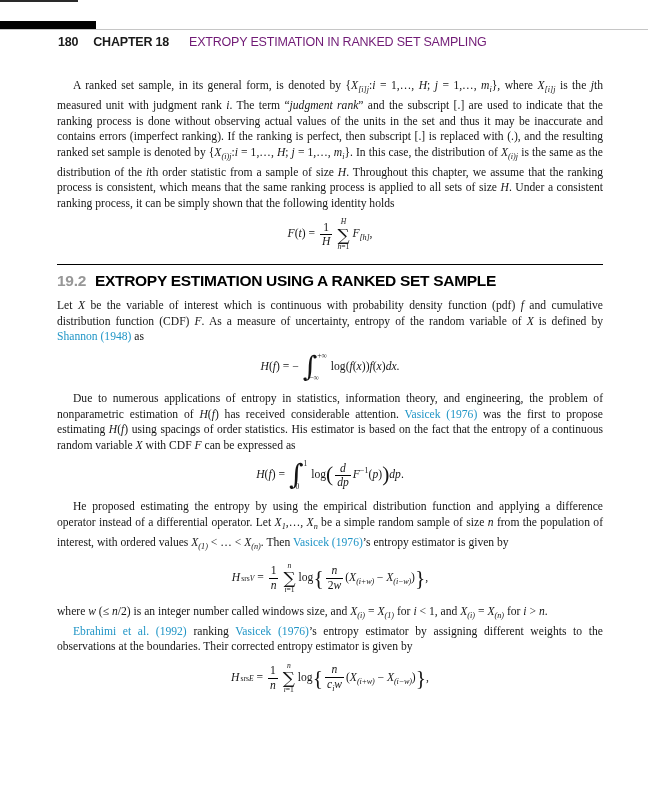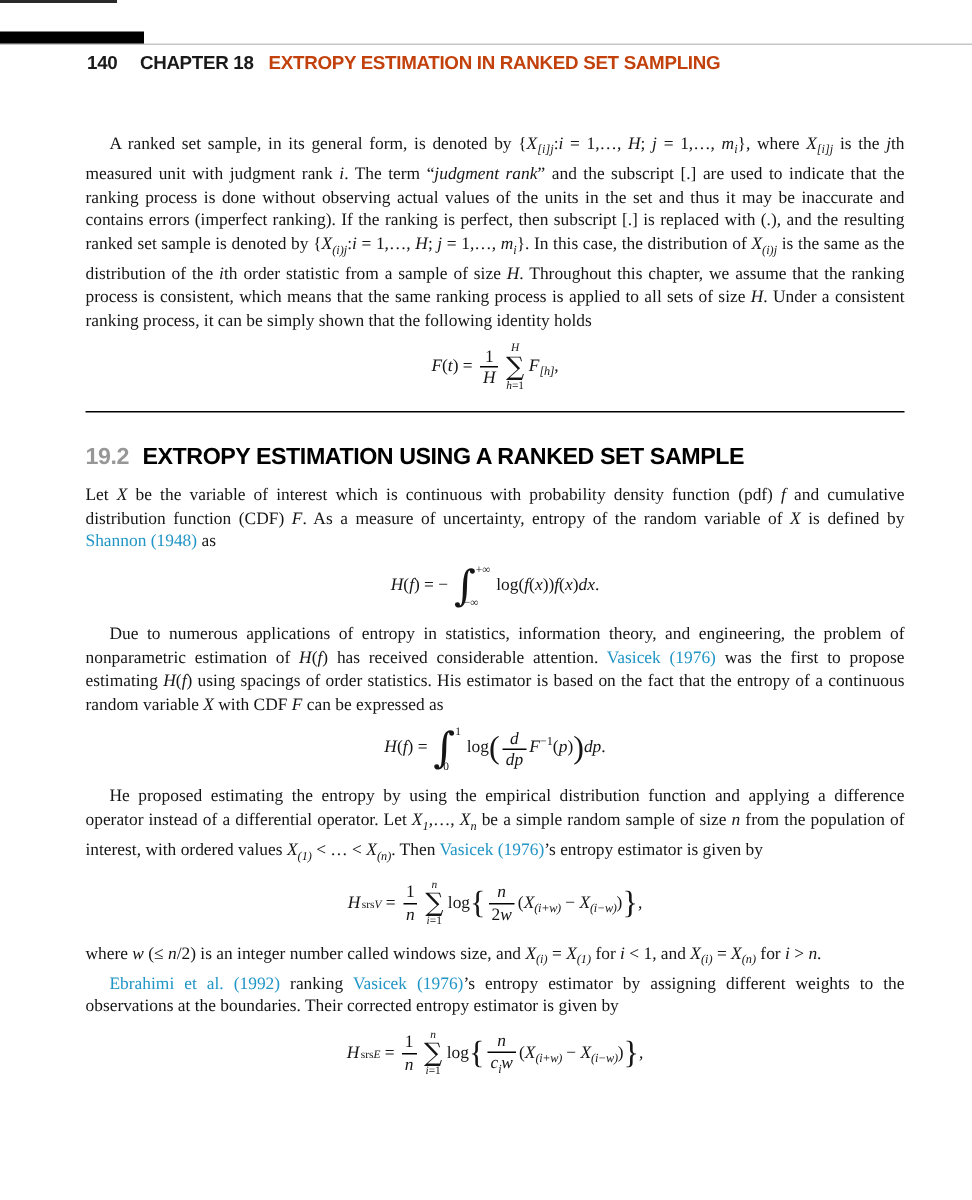--- a/index.html
+++ b/index.html
@@ -16,23 +16,23 @@
   .topbar-line{position:absolute;left:0;top:29px;width:648px;height:1px;background:#c6c6c6;}
 
   .runninghead{
     position:absolute;left:58px;top:35px;
     font-family:"Liberation Sans", sans-serif;
     font-size:12.5px;letter-spacing:-0.2px;color:#1a1a1a;
     white-space:nowrap;
   }
   .rh-num{font-weight:bold;}
   .rh-chapter{font-weight:bold;margin-left:15px;}
-  .rh-title{font-weight:bold;margin-left:10px;color:#c2410c;}
+  .rh-title{font-weight:normal;margin-left:20px;color:#701a75;}
 
-  .content{position:absolute;left:57px;top:88px;width:546px;}
+  .content{position:absolute;left:57px;top:78px;width:546px;}
 
   .para{
     font-size:11.6px;line-height:15.6px;
     text-align:justify;margin:0;
   }
   .indent{text-indent:16px;}
   .para .sub{vertical-align:sub;font-size:8.2px;font-style:italic;}
   .it{font-style:italic;}
   .link{color:var(--link,#2095c6);font-family:Liberation Serif, serif;}
 
@@ -56,37 +56,37 @@
   .int .lims .b{transform:translateX(-8px);}
   .ss{display:inline-flex;align-items:center;vertical-align:middle;}
   .ss .base{font-style:italic;}
   .ss .stack{display:inline-flex;flex-direction:row;font-size:7.6px;line-height:1.2;margin-left:1px;}
   .ss .stack .sb{font-style:italic;}
   .big{font-size:185%;font-weight:400;vertical-align:middle;line-height:0.55;}
 
   .sectionhead{
     margin-top:13px;margin-bottom:8px;
     border-top:1.8px solid #000;
-    padding-top:21px;
+    padding-top:7px;
     font-family:"Liberation Sans", sans-serif;
     letter-spacing:-0.3px;
     white-space:nowrap;
   }
   .sectionhead .num{color:var(--section_number,#979797);font-weight:bold;font-size:15.5px;margin-right:9px;}
   .sectionhead .title{color:#000;font-weight:bold;font-size:15.5px;}
 </style>
 </head>
 <body>
 
 <div class="page-edge"></div>
 <div class="topbar-black"></div>
 <div class="topbar-line"></div>
 
 <div class="runninghead">
-  <span class="rh-num">140</span><span class="rh-chapter">CHAPTER 18</span><span class="rh-title">EXTROPY ESTIMATION IN RANKED SET SAMPLING</span>
+  <span class="rh-num">180</span><span class="rh-chapter">CHAPTER 18</span><span class="rh-title">EXTROPY ESTIMATION IN RANKED SET SAMPLING</span>
 </div>
 
 <div class="content">
 
   <p class="para indent"><span>A ranked set sample, in its general form, is denoted by </span><span>{</span><span class="it">X</span><span class="sub">[i]j</span><span>:</span><span class="it">i</span><span> = 1,…, </span><span class="it">H</span><span>; </span><span class="it">j</span><span> = 1,…, </span><span class="it">m</span><span class="sub">i</span><span>}, where </span><span class="it">X</span><span class="sub">[i]j</span><span> is the </span><span class="it">j</span><span>th measured unit with judgment rank </span><span class="it">i</span><span>. The term “</span><span class="it">judgment rank</span><span>” and the subscript [.] are used to indicate that the ranking process is done without observing actual values of the units in the set and thus it may be inaccurate and contains errors (imperfect ranking). If the ranking is perfect, then subscript [.] is replaced with (.), and the resulting ranked set sample is denoted by </span><span>{</span><span class="it">X</span><span class="sub">(i)j</span><span>:</span><span class="it">i</span><span> = 1,…, </span><span class="it">H</span><span>; </span><span class="it">j</span><span> = 1,…, </span><span class="it">m</span><span class="sub">i</span><span>}. In this case, the distribution of </span><span class="it">X</span><span class="sub">(i)j</span><span> is the same as the distribution of the </span><span class="it">i</span><span>th order statistic from a sample of size </span><span class="it">H</span><span>. Throughout this chapter, we assume that the ranking process is consistent, which means that the same ranking process is applied to all sets of size </span><span class="it">H</span><span>. Under a consistent ranking process, it can be simply shown that the following identity holds</span></p>
 
   <div class="formula"><span class="it">F</span><span>(</span><span class="it">t</span><span>) = </span><span class="frac">
         <span class="num"><span>1</span></span>
         <span class="den"><span class="it">H</span></span>
       </span><span class="sum">

